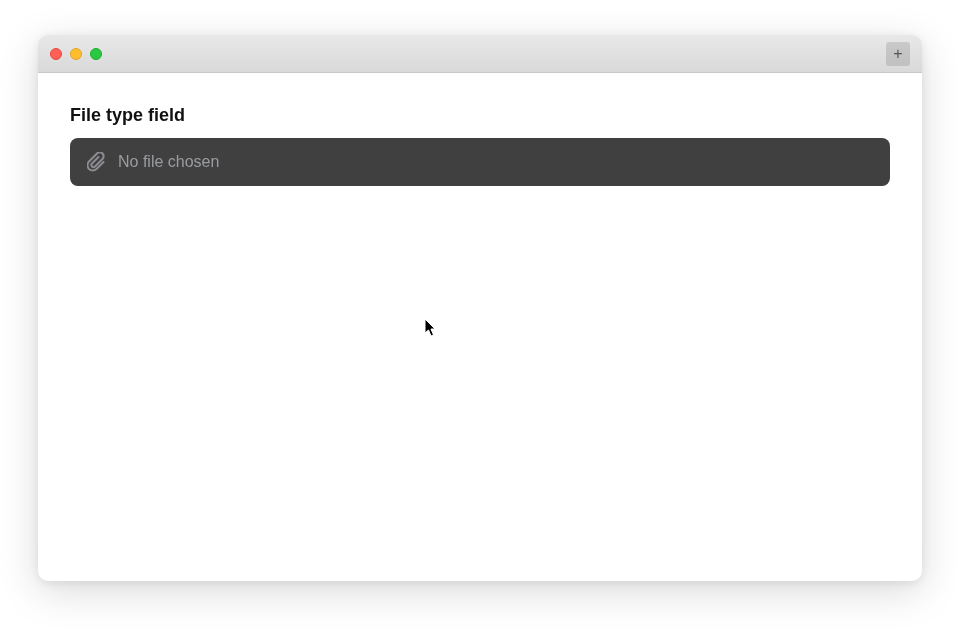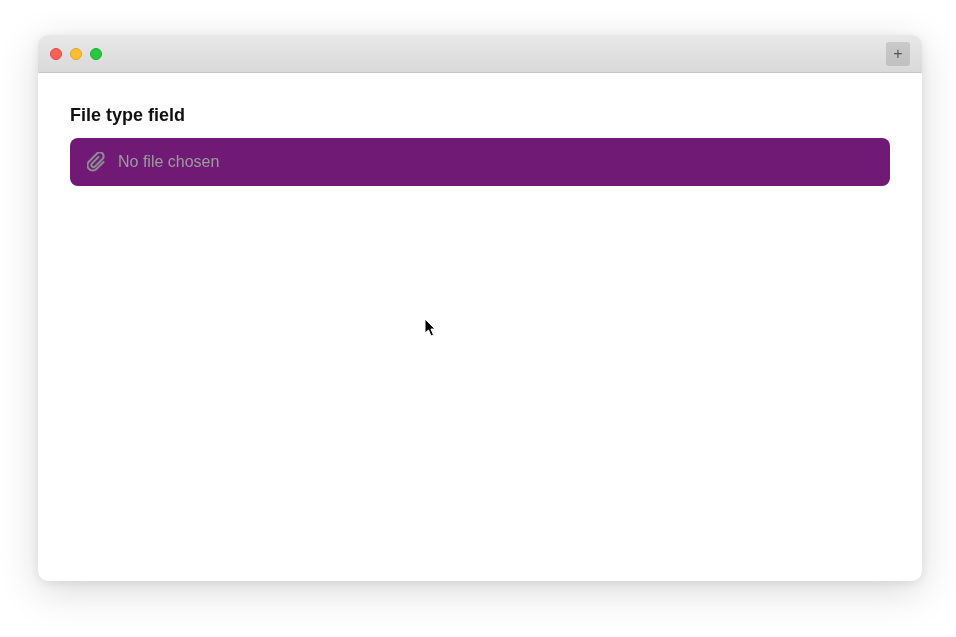--- a/index.html
+++ b/index.html
@@ -79,21 +79,21 @@
     .field-label {
       font-size: 18px;
       font-weight: 700;
       color: #111;
       margin-bottom: 12px;
     }
     
     .file-field {
       width: 100%;
       height: 48px;
-      background: #701a75;
+      background: #404040;
       border-radius: 8px;
       display: flex;
       align-items: center;
       padding: 0 16px;
       gap: 12px;
       cursor: pointer;
     }
     
     .file-field .icon {
       width: 20px;

